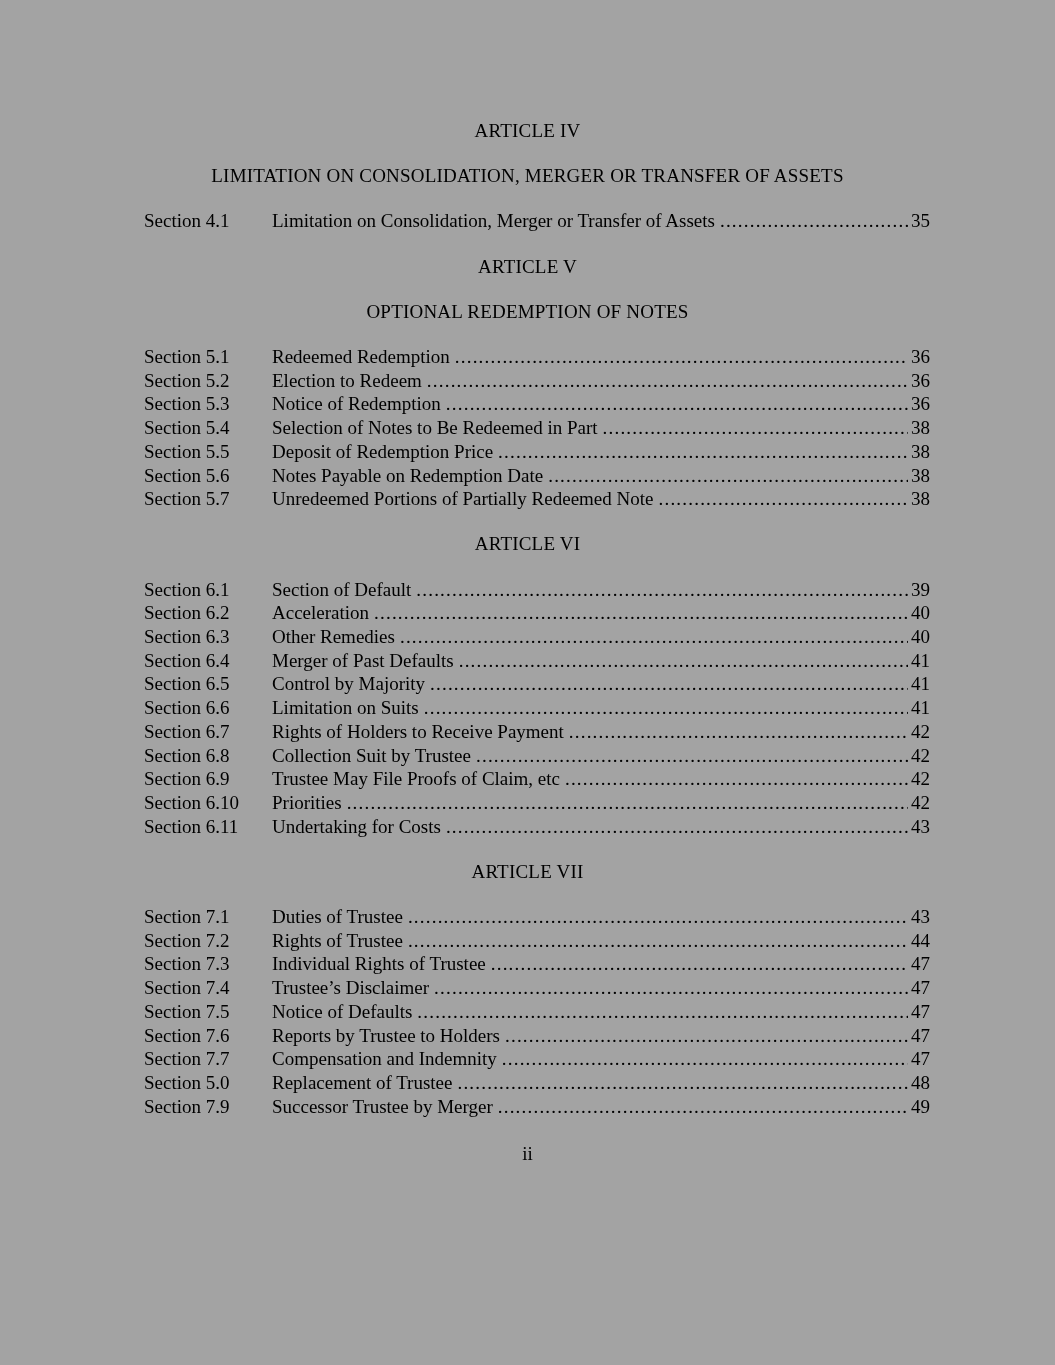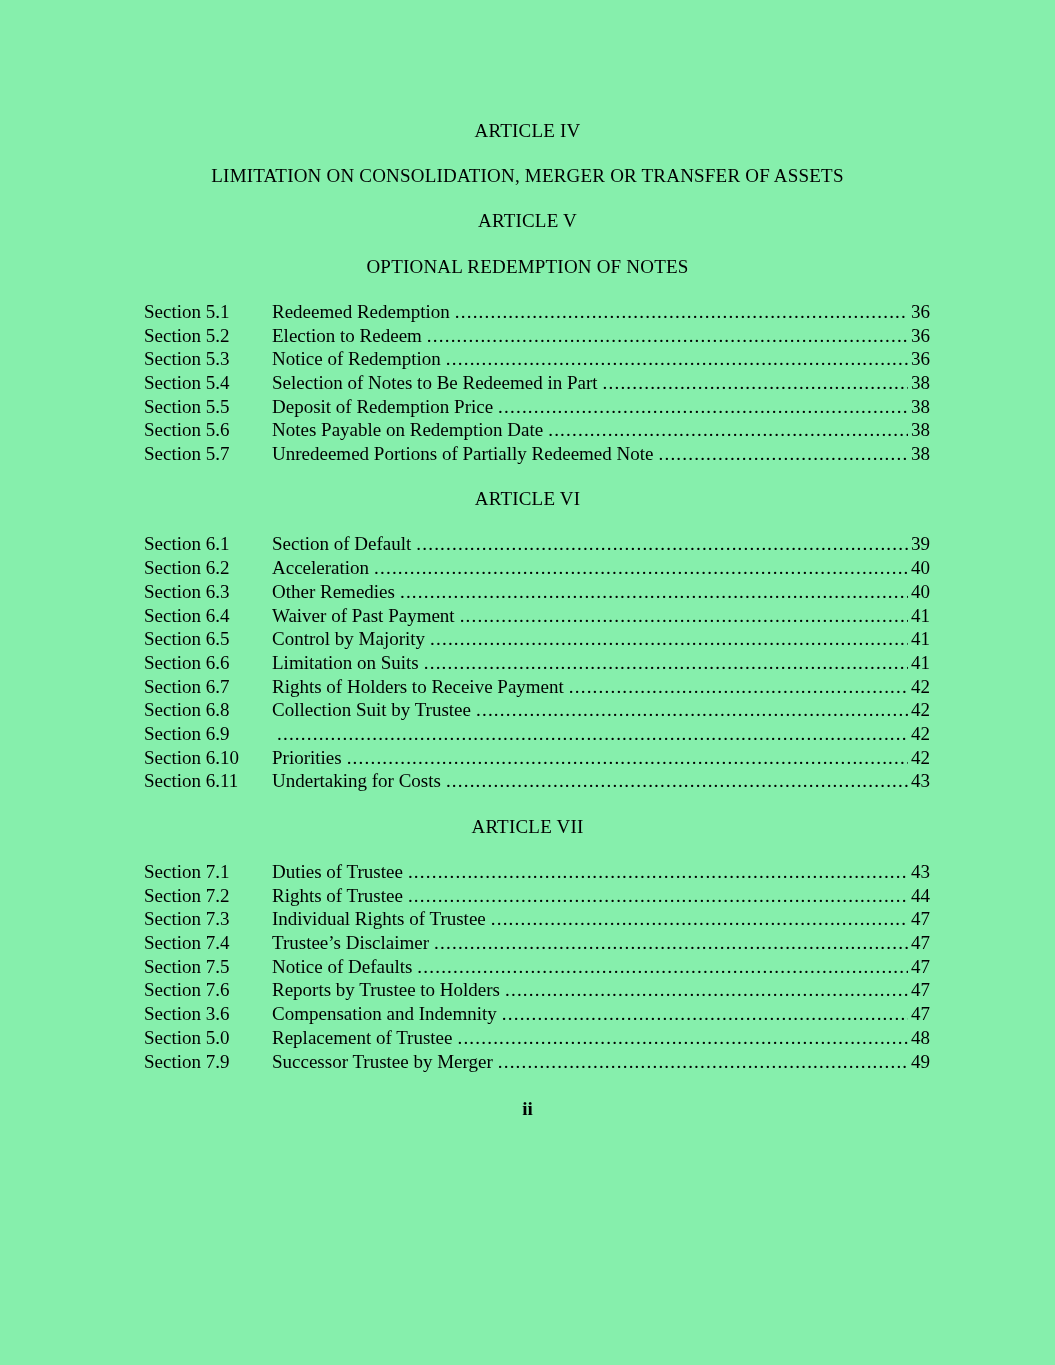--- a/index.html
+++ b/index.html
@@ -4,21 +4,21 @@
 <style>
   html, body {
     margin: 0;
     padding: 0;
     background: #ffffff;
   }
   .page {
     position: relative;
     width: 1055px;
     height: 1365px;
-    background: #86efac;
+    background: #a3a3a3;
     color: #000000;
     font-family: "Liberation Serif", "DejaVu Serif", serif;
     font-size: 19px;
     line-height: 23.7px;
     overflow: hidden;
   }
   .toc {
     padding-top: 119px;
   }
   .article-heading,
@@ -56,31 +56,38 @@
     content: "................................................................................................................................................................................................................................................................";
     letter-spacing: 1.2px;
   }
   .toc-page {
     flex: 0 0 auto;
     white-space: nowrap;
   }
   .page-footer {
     text-align: center;
     margin-top: 24px;
-    font-weight: bold;
   }
 </style>
 </head>
 <body>
 
 <div class="page">
   <main class="toc">
   <section class="article">
     <h2 class="article-heading">ARTICLE IV</h2>
     <h3 class="article-subheading">LIMITATION ON CONSOLIDATION, MERGER OR TRANSFER OF ASSETS</h3>
+    <div class="entries">
+  <div class="toc-row">
+    <span class="toc-label">Section 4.1</span>
+    <span class="toc-title">Limitation on Consolidation, Merger or Transfer of Assets</span>
+    <span class="toc-dots"></span>
+    <span class="toc-page">35</span>
+  </div>
+</div>
   </section>
 
   <section class="article">
     <h2 class="article-heading">ARTICLE V</h2>
     <h3 class="article-subheading">OPTIONAL REDEMPTION OF NOTES</h3>
     <div class="entries">
   <div class="toc-row">
     <span class="toc-label">Section 5.1</span>
     <span class="toc-title">Redeemed Redemption</span>
     <span class="toc-dots"></span>
@@ -150,21 +157,21 @@
 
   <div class="toc-row">
     <span class="toc-label">Section 6.3</span>
     <span class="toc-title">Other Remedies</span>
     <span class="toc-dots"></span>
     <span class="toc-page">40</span>
   </div>
 
   <div class="toc-row">
     <span class="toc-label">Section 6.4</span>
-    <span class="toc-title">Waiver of Past Payment</span>
+    <span class="toc-title">Merger of Past Defaults</span>
     <span class="toc-dots"></span>
     <span class="toc-page">41</span>
   </div>
 
   <div class="toc-row">
     <span class="toc-label">Section 6.5</span>
     <span class="toc-title">Control by Majority</span>
     <span class="toc-dots"></span>
     <span class="toc-page">41</span>
   </div>
@@ -185,20 +192,21 @@
 
   <div class="toc-row">
     <span class="toc-label">Section 6.8</span>
     <span class="toc-title">Collection Suit by Trustee</span>
     <span class="toc-dots"></span>
     <span class="toc-page">42</span>
   </div>
 
   <div class="toc-row">
     <span class="toc-label">Section 6.9</span>
+    <span class="toc-title">Trustee May File Proofs of Claim, etc</span>
     <span class="toc-dots"></span>
     <span class="toc-page">42</span>
   </div>
 
   <div class="toc-row">
     <span class="toc-label">Section 6.10</span>
     <span class="toc-title">Priorities</span>
     <span class="toc-dots"></span>
     <span class="toc-page">42</span>
   </div>
@@ -251,21 +259,21 @@
   </div>
 
   <div class="toc-row">
     <span class="toc-label">Section 7.6</span>
     <span class="toc-title">Reports by Trustee to Holders</span>
     <span class="toc-dots"></span>
     <span class="toc-page">47</span>
   </div>
 
   <div class="toc-row">
-    <span class="toc-label">Section 3.6</span>
+    <span class="toc-label">Section 7.7</span>
     <span class="toc-title">Compensation and Indemnity</span>
     <span class="toc-dots"></span>
     <span class="toc-page">47</span>
   </div>
 
   <div class="toc-row">
     <span class="toc-label">Section 5.0</span>
     <span class="toc-title">Replacement of Trustee</span>
     <span class="toc-dots"></span>
     <span class="toc-page">48</span>

